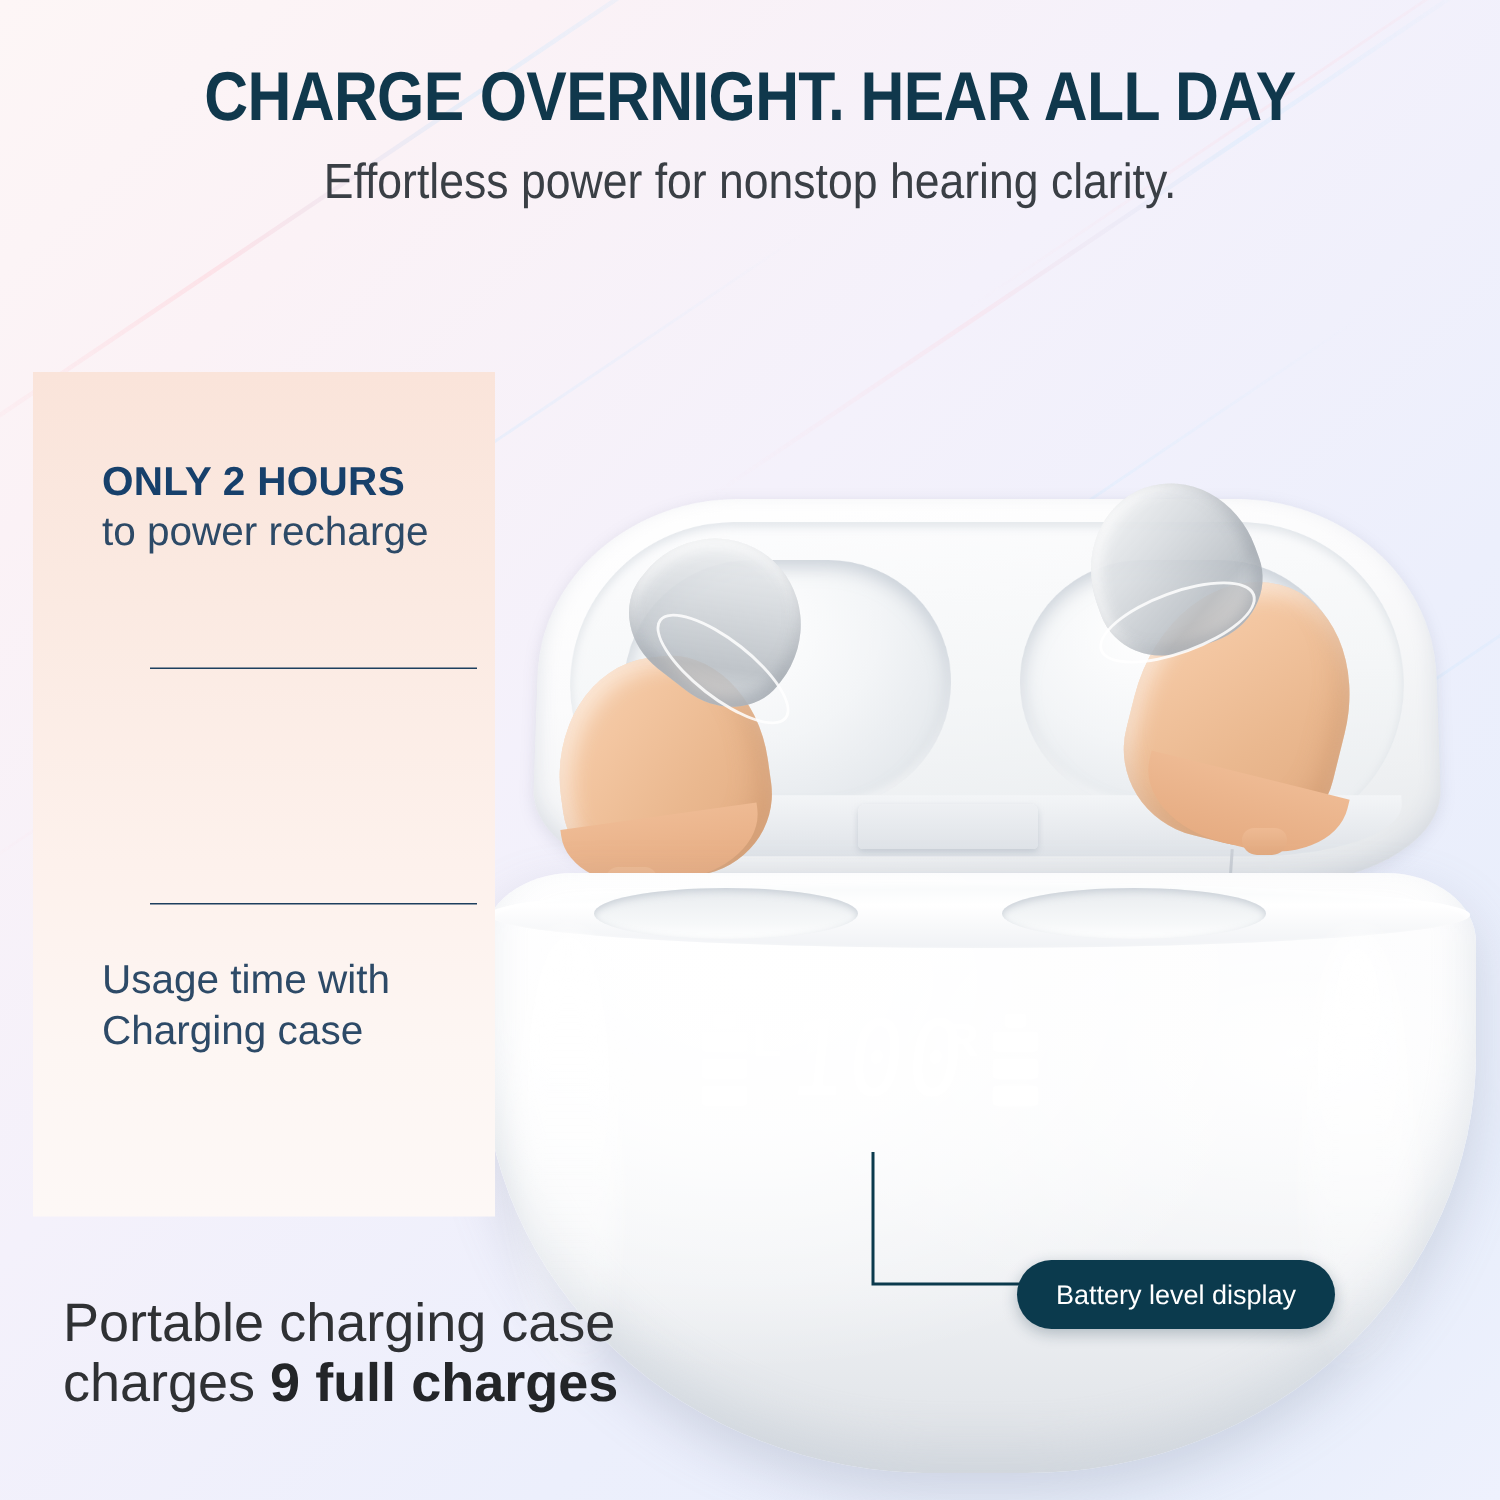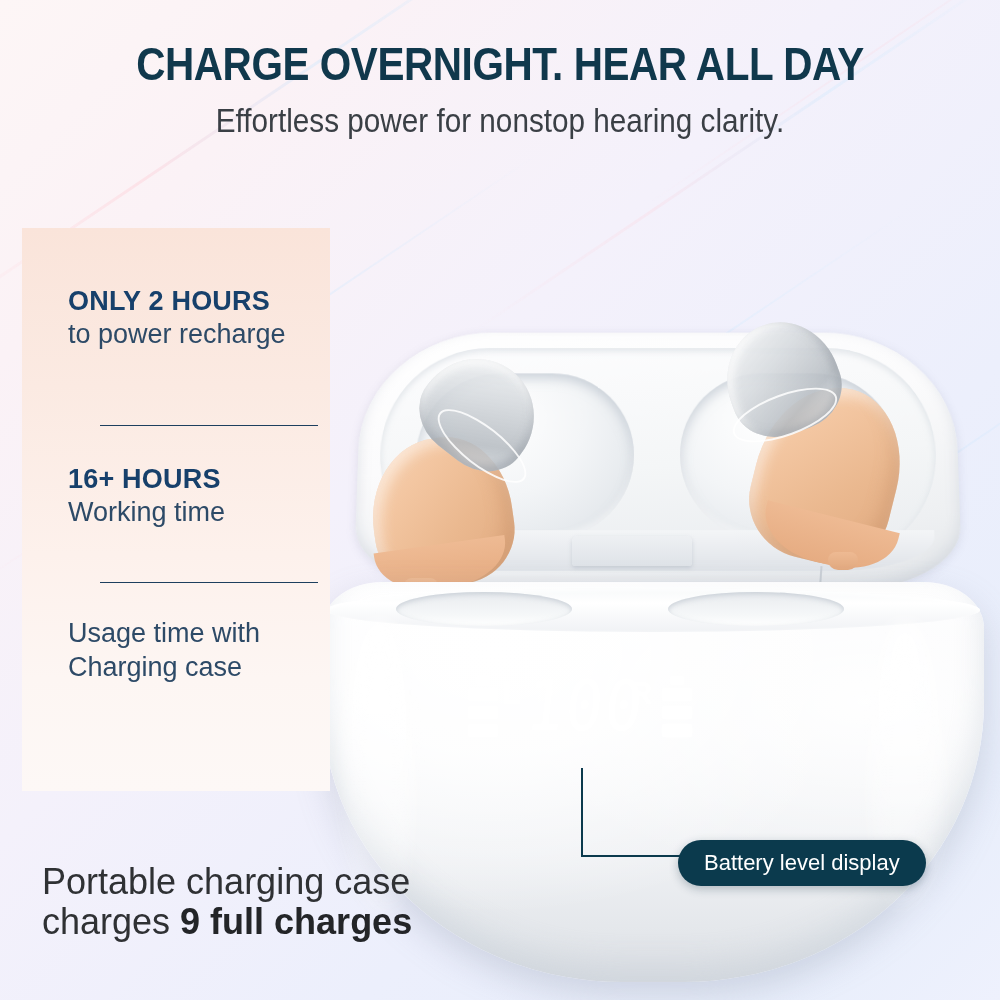--- a/index.html
+++ b/index.html
@@ -32,21 +32,21 @@
     white-space:nowrap;
   }
   #subtitle{
     position:absolute;left:0;right:0;top:101px;text-align:center;
     color:#3a3f45;font-weight:400;font-size:33px;line-height:40px;
     transform:scaleX(.9);transform-origin:center top;white-space:nowrap;
   }
 
   
   #panel{
-    position:absolute;left:22px;top:228px;width:308px;height:563px;
+    position:absolute;left:22px;top:248px;width:308px;height:563px;
     background:linear-gradient(180deg,#fae4da 0%,#fbeae2 28%,#fdf1ec 58%,#fdf6f3 80%,#fdf8f6 100%);
   }
   .feature{position:absolute;left:46px;width:262px;}
   .f-title{
     color:#17406b;font-weight:700;font-size:27px;line-height:31px;
     letter-spacing:.2px;white-space:nowrap;
   }
   .f-sub{
     color:#2d4a67;font-weight:300;font-size:27px;line-height:34px;
   }
@@ -185,21 +185,21 @@
     text-shadow:0 0 12px rgba(255,255,255,.95),0 0 3px rgba(255,255,255,1);
     transform:skewX(-6deg) scaleY(1.12);transform-origin:left top;
   }
 
   
   #leader{position:absolute;left:580px;top:768px;width:122px;height:92px;pointer-events:none;}
   #callout{
     position:absolute;left:678px;top:840px;height:46px;
     background:#0b3a4d;border-radius:23px;
     display:flex;align-items:center;padding:0 26px;
-    color:#ffffff;font-size:22px;font-weight:400;white-space:nowrap;
+    color:#ffffff;font-size:18px;font-weight:400;white-space:nowrap;
     box-shadow:0 3px 10px rgba(20,50,70,.28);
   }
 </style>
 </head>
 <body>
 
 <div id="stage">
 
   <div class="streaks">
     <div class="streak s1"></div>
@@ -271,24 +271,20 @@
     </div>
   </div>
 
   <div id="panel">
     <div class="feature" style="top:58px;">
       <div class="f-title">ONLY 2 HOURS</div>
       <div class="f-sub">to power recharge</div>
     </div>
     <div class="divider" style="top:197px;"></div>
 
-    <div class="feature" style="top:236px;">
-      <div class="f-title">16+ HOURS</div>
-      <div class="f-sub">Working time</div>
-    </div>
     <div class="divider" style="top:354px;"></div>
 
     <div class="feature" style="top:388px;">
       <div class="f-sub" style="white-space:pre-line;">Usage time with
 Charging case</div>
     </div>
   </div>
 
   <div id="caption">
     <div>Portable charging case</div>

